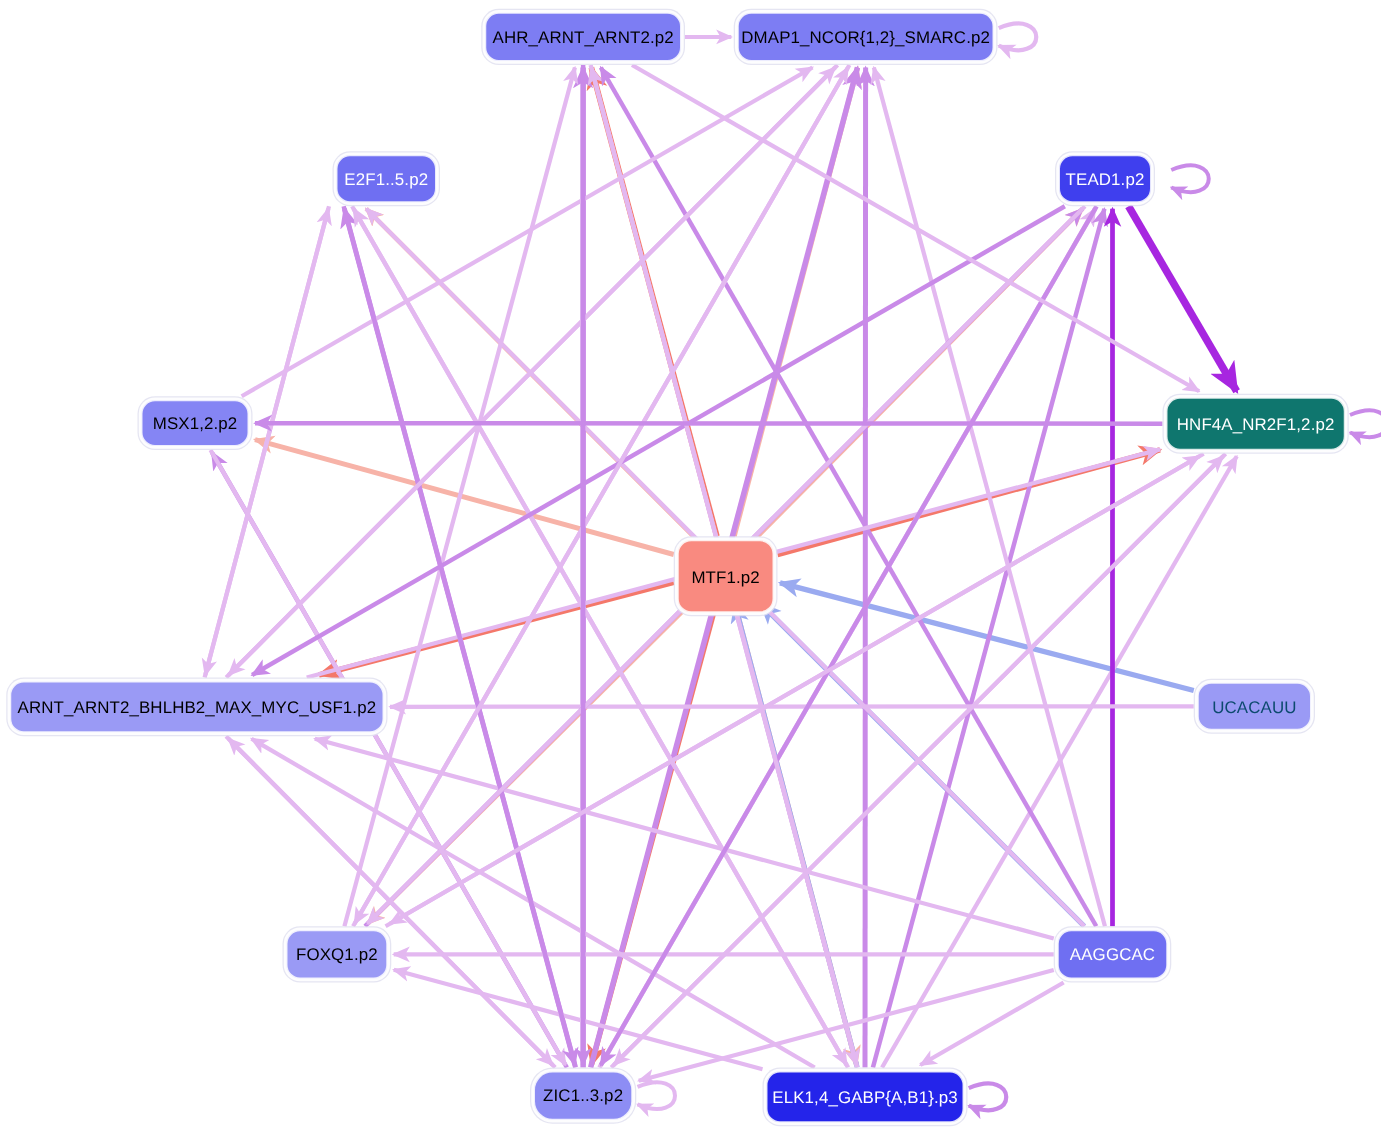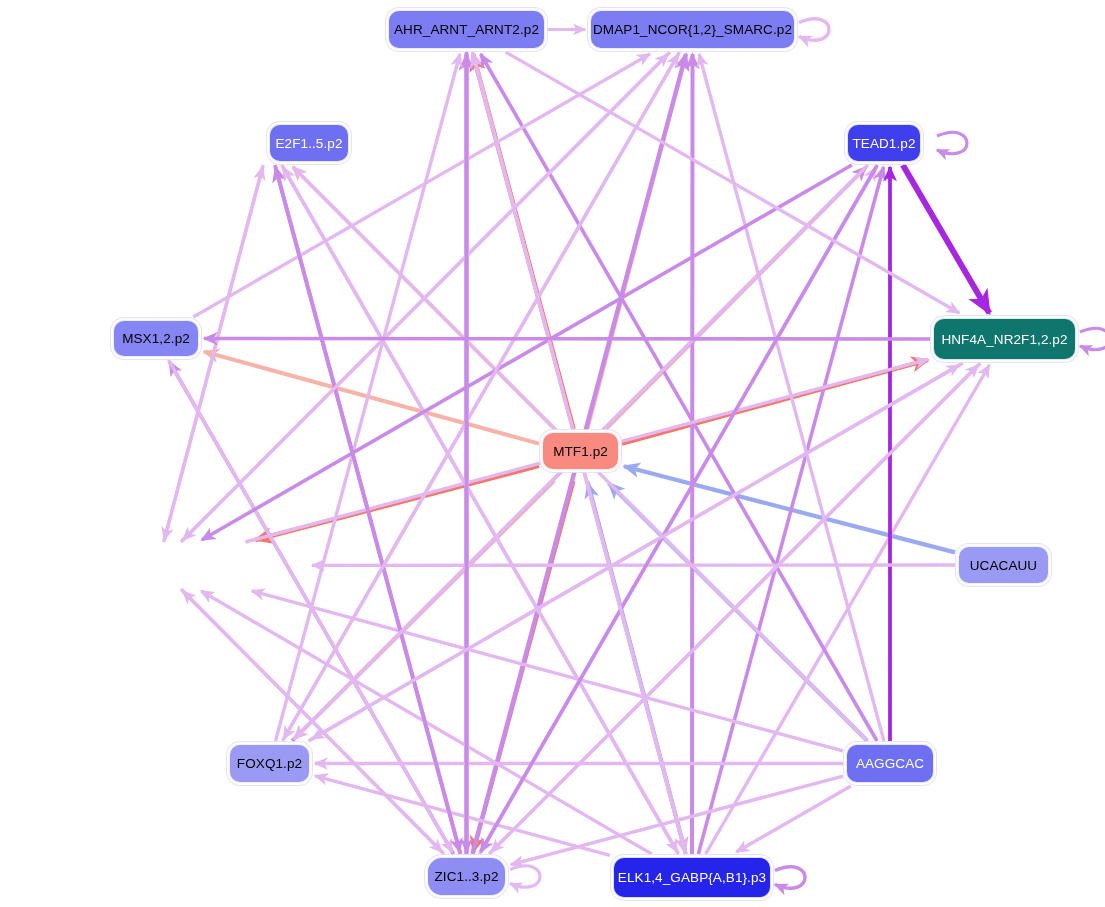--- a/index.html
+++ b/index.html
@@ -288,24 +288,27 @@
       </div>
       <div class="node" style="left: 847px; top: 124px; width: 74px; height: 38px; background: rgb(63, 63, 238); color: rgb(255, 255, 255);">
         <span class="node-label">TEAD1.p2</span>
       </div>
       <div class="node" style="left: 113px; top: 320px; width: 86px; height: 37px; background: rgb(133, 133, 244); color: rgb(0, 0, 0);">
         <span class="node-label">MSX1,2.p2</span>
       </div>
       <div class="node" style="left: 933px; top: 318px; width: 143px; height: 42px; background: #0f766e; color: rgb(255, 255, 255);">
         <span class="node-label">HNF4A_NR2F1,2.p2</span>
       </div>
-      <div class="node" style="left: 542px; top: 432px; width: 77px; height: 38px; background: rgb(249, 138, 128); color: rgb(0, 0, 0);">
+      <div class="node" style="left: 542px; top: 432px; width: 77px; height: 58px; background: rgb(249, 138, 128); color: rgb(0, 0, 0);">
         <span class="node-label">MTF1.p2</span>
       </div>
-      <div class="node" style="left: 958px; top: 546px; width: 91px; height: 38px; background: rgb(154, 154, 245); color: #000000;">
+      <div class="node" style="left: 8px; top: 545px; width: 299px; height: 41px; background: rgb(154, 154, 245); color: rgb(0, 0, 0);">
+        <span class="node-label">ARNT_ARNT2_BHLHB2_MAX_MYC_USF1.p2</span>
+      </div>
+      <div class="node" style="left: 958px; top: 546px; width: 91px; height: 38px; background: rgb(154, 154, 245); color: #0c4a6e;">
         <span class="node-label">UCACAUU</span>
       </div>
       <div class="node" style="left: 229px; top: 744px; width: 81px; height: 39px; background: rgb(154, 154, 245); color: rgb(0, 0, 0);">
         <span class="node-label">FOXQ1.p2</span>
       </div>
       <div class="node" style="left: 846px; top: 744px; width: 88px; height: 39px; background: rgb(111, 111, 242); color: rgb(255, 255, 255);">
         <span class="node-label">AAGGCAC</span>
       </div>
       <div class="node" style="left: 427px; top: 857px; width: 79px; height: 39px; background: rgb(141, 141, 244); color: rgb(0, 0, 0); border-radius: 15px;">
         <span class="node-label">ZIC1..3.p2</span>

